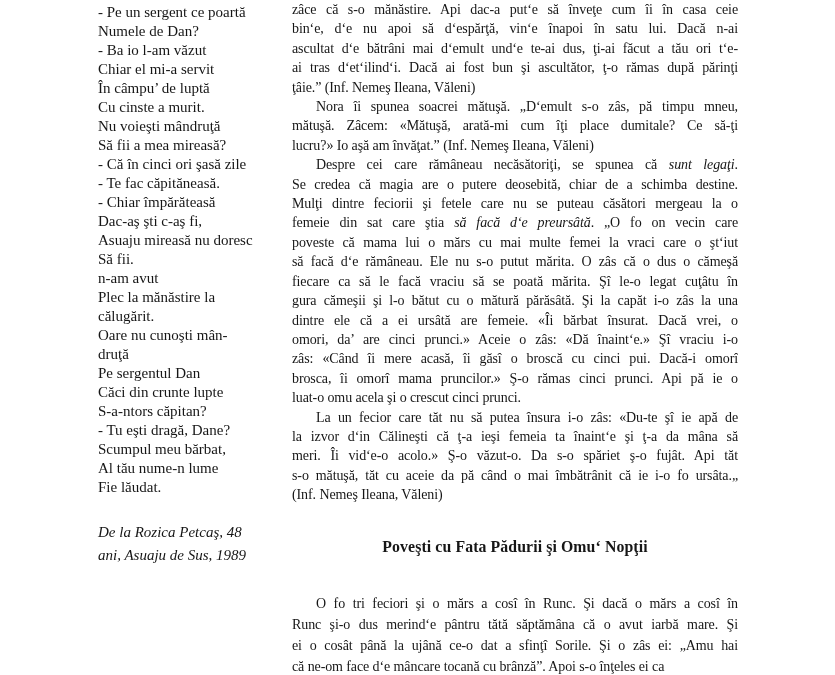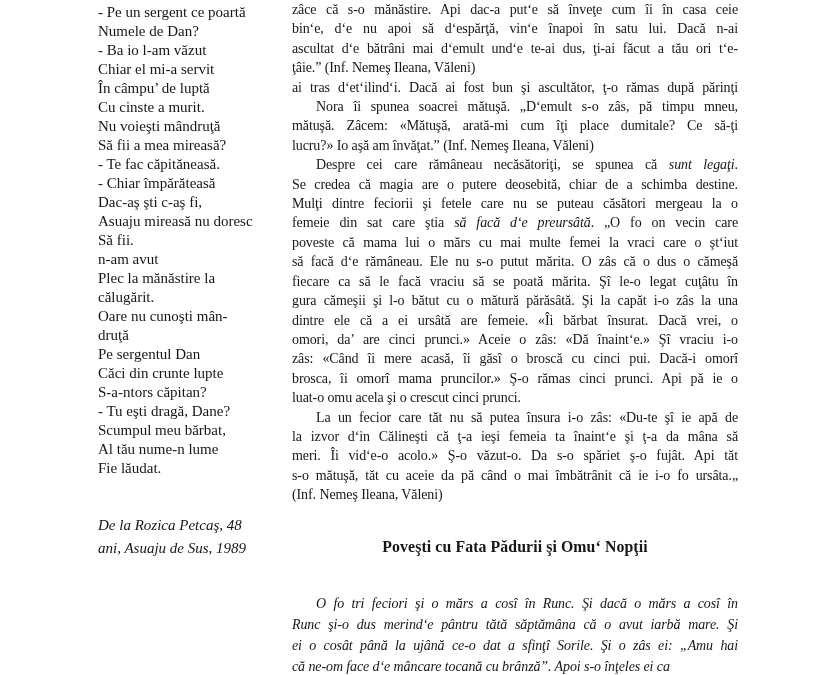--- a/index.html
+++ b/index.html
@@ -11,57 +11,58 @@
     color:#161616;
     font-family:"Liberation Serif","DejaVu Serif",serif;
     overflow:hidden;
     padding-left:17px;
   }
   
   .left-col{position:absolute;left:98px;top:3px;width:196px;}
   .poem-line{
     font-size:15px;line-height:19px;white-space:nowrap;
   }
-  .attribution{margin-top:36px;}
+  .attribution{margin-top:24px;}
   .attrib-line{
     font-style:italic;font-size:15px;line-height:22.5px;white-space:nowrap;
   }
   
   .right-col{position:absolute;left:292px;top:0;width:446px;}
   .para{margin:0;}
   .jline{
     font-size:14px;line-height:19.4px;letter-spacing:-0.1px;
     text-align:justify;text-align-last:justify;
     white-space:nowrap;overflow:hidden;
   }
   .jline.last{text-align-last:left;}
   .jline.indent{text-indent:24px;}
   .section-heading{
     font-size:15.8px;font-weight:bold;text-align:center;
     margin:32px 0 0 0;line-height:20px;letter-spacing:0.1px;
   }
   .after-heading{margin-top:36px;}
-  .after-heading .jline{line-height:21px;font-style:italic;}
+  .after-heading .jline{line-height:21px;}
   i{font-style:italic;}
 </style>
 </head>
 <body>
 
 <div class="page">
 
   <div class="left-col">
     <div class="poem">
         <div class="poem-line"><span>- Pe un sergent ce poartă</span></div>
         <div class="poem-line"><span>Numele de Dan?</span></div>
         <div class="poem-line"><span>- Ba io l-am văzut</span></div>
         <div class="poem-line"><span>Chiar el mi-a servit</span></div>
         <div class="poem-line"><span>În câmpu’ de luptă</span></div>
         <div class="poem-line"><span>Cu cinste a murit.</span></div>
         <div class="poem-line"><span>Nu voieşti mândruţă</span></div>
         <div class="poem-line"><span>Să fii a mea mireasă?</span></div>
+        <div class="poem-line"><span>- Că în cinci ori şasă zile</span></div>
         <div class="poem-line"><span>- Te fac căpităneasă.</span></div>
         <div class="poem-line"><span>- Chiar împărăteasă</span></div>
         <div class="poem-line"><span>Dac-aş şti c-aş fi,</span></div>
         <div class="poem-line"><span>Asuaju mireasă nu doresc</span></div>
         <div class="poem-line"><span>Să fii.</span></div>
         <div class="poem-line"><span>n-am avut</span></div>
         <div class="poem-line"><span>Plec la mănăstire la</span></div>
         <div class="poem-line"><span>călugărit.</span></div>
         <div class="poem-line"><span>Oare nu cunoşti mân-</span></div>
         <div class="poem-line"><span>druţă</span></div>
@@ -78,22 +79,22 @@
         <div class="attrib-line"><span>ani, Asuaju de Sus, 1989</span></div>
       </div>
   </div>
 
   <div class="right-col">
     <div>
         <div class="para">
           <div class="jline"><span>zâce că s-o mănăstire. Api dac-a put‘e să înveţe cum îi în casa ceie</span></div>
           <div class="jline"><span>bin‘e, d‘e nu apoi să d‘espărţă, vin‘e înapoi în satu lui. Dacă n-ai</span></div>
           <div class="jline"><span>ascultat d‘e bătrâni mai d‘emult und‘e te-ai dus, ţi-ai făcut a tău ori t‘e-</span></div>
+          <div class="jline"><span>ai tras d‘et‘ilind‘i. Dacă ai fost bun şi ascultător, ţ-o rămas după părinţi</span></div>
           <div class="jline last"><span>ţâie.” (Inf. Nemeş Ileana, Văleni)</span></div>
-          <div class="jline"><span>ai tras d‘et‘ilind‘i. Dacă ai fost bun şi ascultător, ţ-o rămas după părinţi</span></div>
         </div>
         <div class="para">
           <div class="jline indent"><span>Nora îi spunea soacrei mătuşă. „D‘emult s-o zâs, pă timpu mneu,</span></div>
           <div class="jline"><span>mătuşă. Zâcem: «Mătuşă, arată-mi cum îţi place dumitale? Ce să-ţi</span></div>
           <div class="jline last"><span>lucru?» Io aşă am învăţat.” (Inf. Nemeş Ileana, Văleni)</span></div>
         </div>
         <div class="para">
           <div class="jline indent"><span>Despre cei care rămâneau necăsătoriţi, se spunea că </span><i>sunt legaţi</i><span>.</span></div>
           <div class="jline"><span>Se credea că magia are o putere deosebită, chiar de a schimba destine.</span></div>
           <div class="jline"><span>Mulţi dintre feciorii şi fetele care nu se puteau căsători mergeau la o</span></div>

